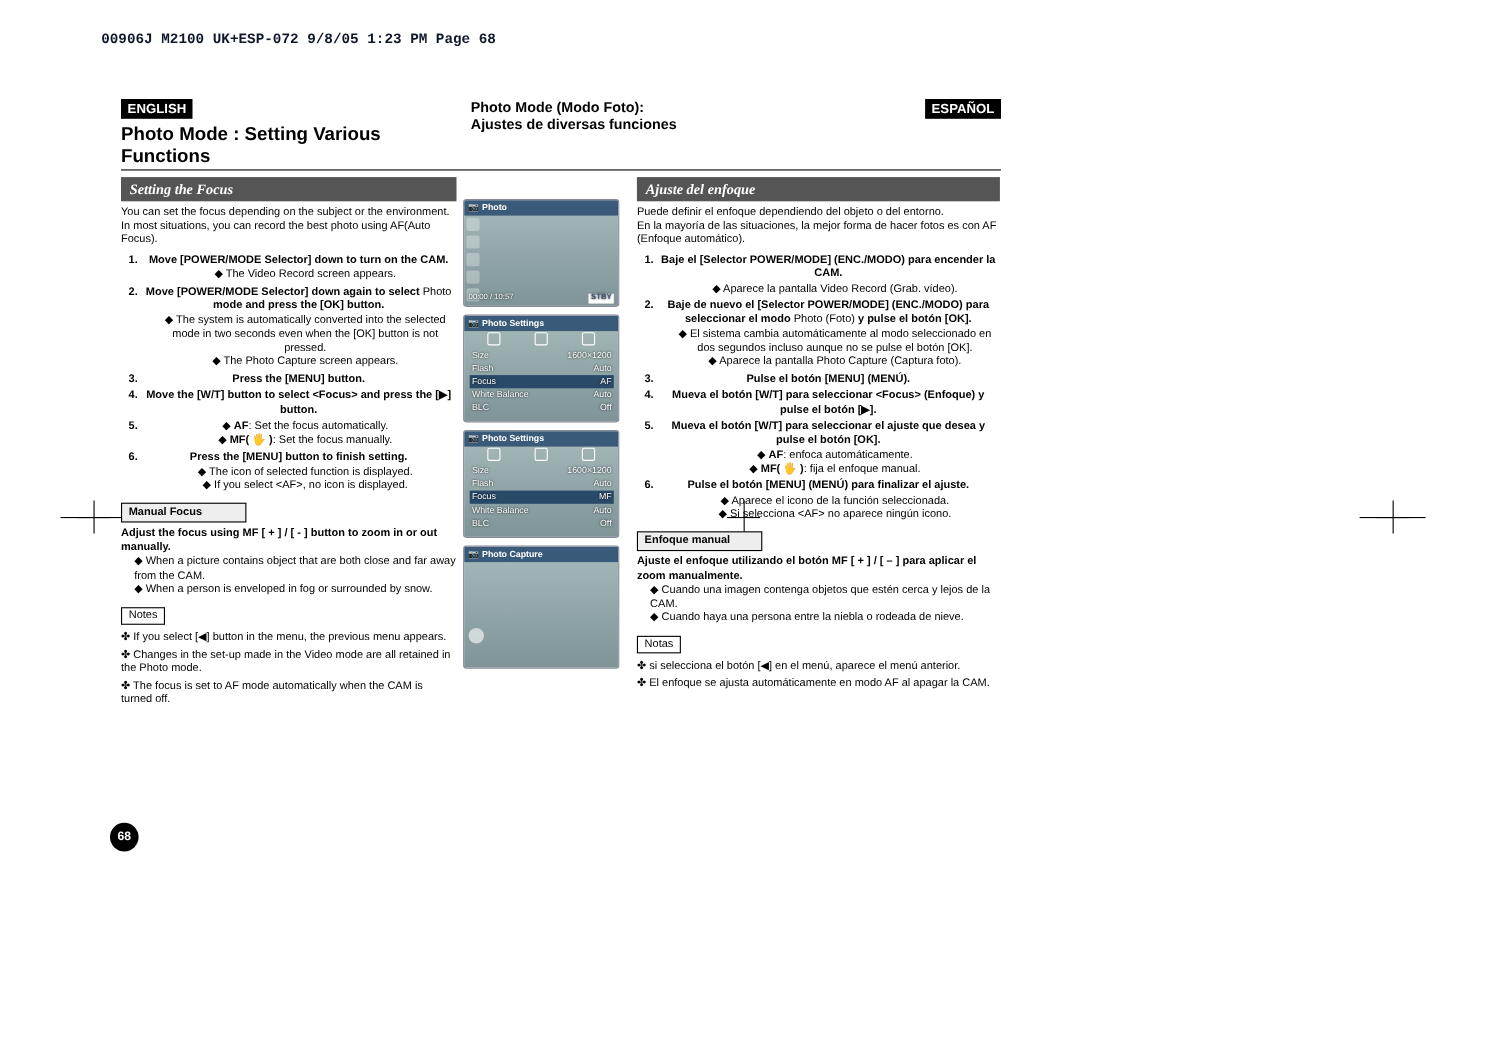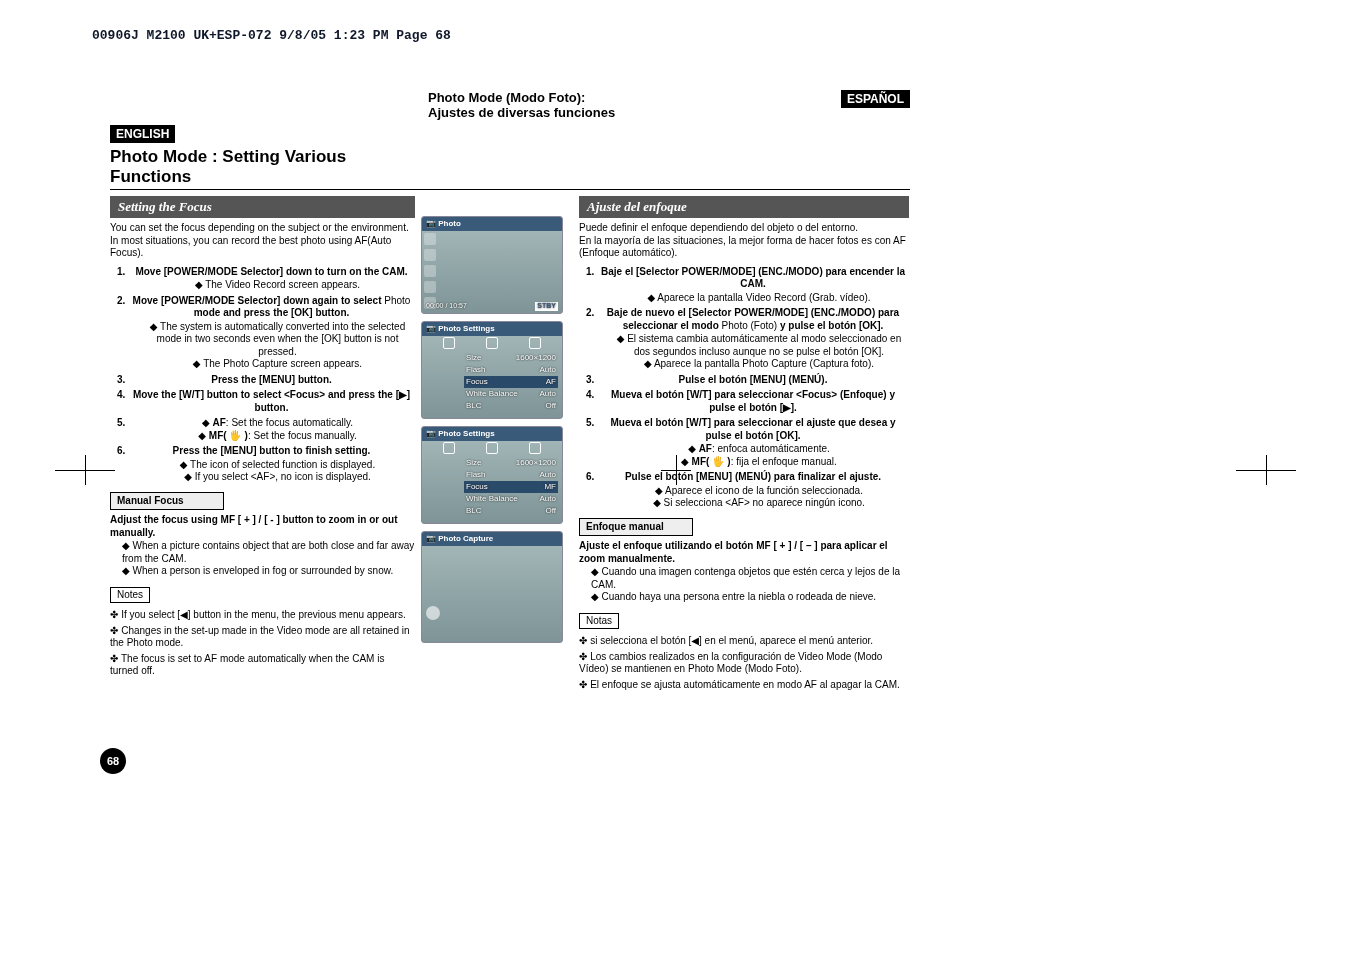--- a/index.html
+++ b/index.html
@@ -59,21 +59,20 @@
   .lang-badge {
     background: #000;
     color: #fff;
     font-weight: bold;
     font-size: 12px;
     padding: 2px 6px;
     display: inline-block;
   }
   .title-left {
     width: 312px;
-    margin-top: 34px;
   }
   .main-title {
     font-size: 17px;
     font-weight: bold;
     margin-top: 4px;
   }
   .title-right {
     margin-left: 6px;
     flex: 1;
   }
@@ -232,21 +231,20 @@
     position:absolute;bottom:2px;left:4px;right:4px;
     display:flex;justify-content:space-between;
     font-size:7px;
     text-shadow:0 0 2px #000;
   }
   .shot .status-bot .stby{
     background:#fff;color:#3a5a7a;padding:0 2px;font-weight:bold;
   }
   .shot .settings-list{
     padding: 16px 4px 2px 5px;
-    margin-left: 37px;
   }
   .shot .row{
     display:flex;justify-content:space-between;
     font-size:8px;
     padding:1px 2px;
     text-shadow: 0 0 2px #000;
   }
   .shot .row.sel{
     background:#2a4a6a;
   }
@@ -491,21 +489,20 @@
         <div class="box-heading">Enfoque manual</div>
         <div class="bold-para">Ajuste el enfoque utilizando el botón MF [ + ] / [ – ] para aplicar el zoom manualmente.</div>
         <ul class="bullets" style="font-weight:normal;">
           <li>Cuando una imagen contenga objetos que estén cerca y lejos de la CAM.</li>
           <li>Cuando haya una persona entre la niebla o rodeada de nieve.</li>
         </ul>
 
         <div class="notes-box">Notas</div>
         <ul class="notes-list">
           <li>si selecciona el botón [◀] en el menú, aparece el menú anterior.</li>
-          <li>Los cambios realizados en la configuración de Video Mode (Modo Vídeo) se mantienen en Photo Mode (Modo Foto).</li>
           <li>El enfoque se ajusta automáticamente en modo AF al apagar la CAM.</li>
         </ul>
       </div>
 
     </div>
   </div>
 
   <div class="page-num-badge">68</div>
 
 </div>

